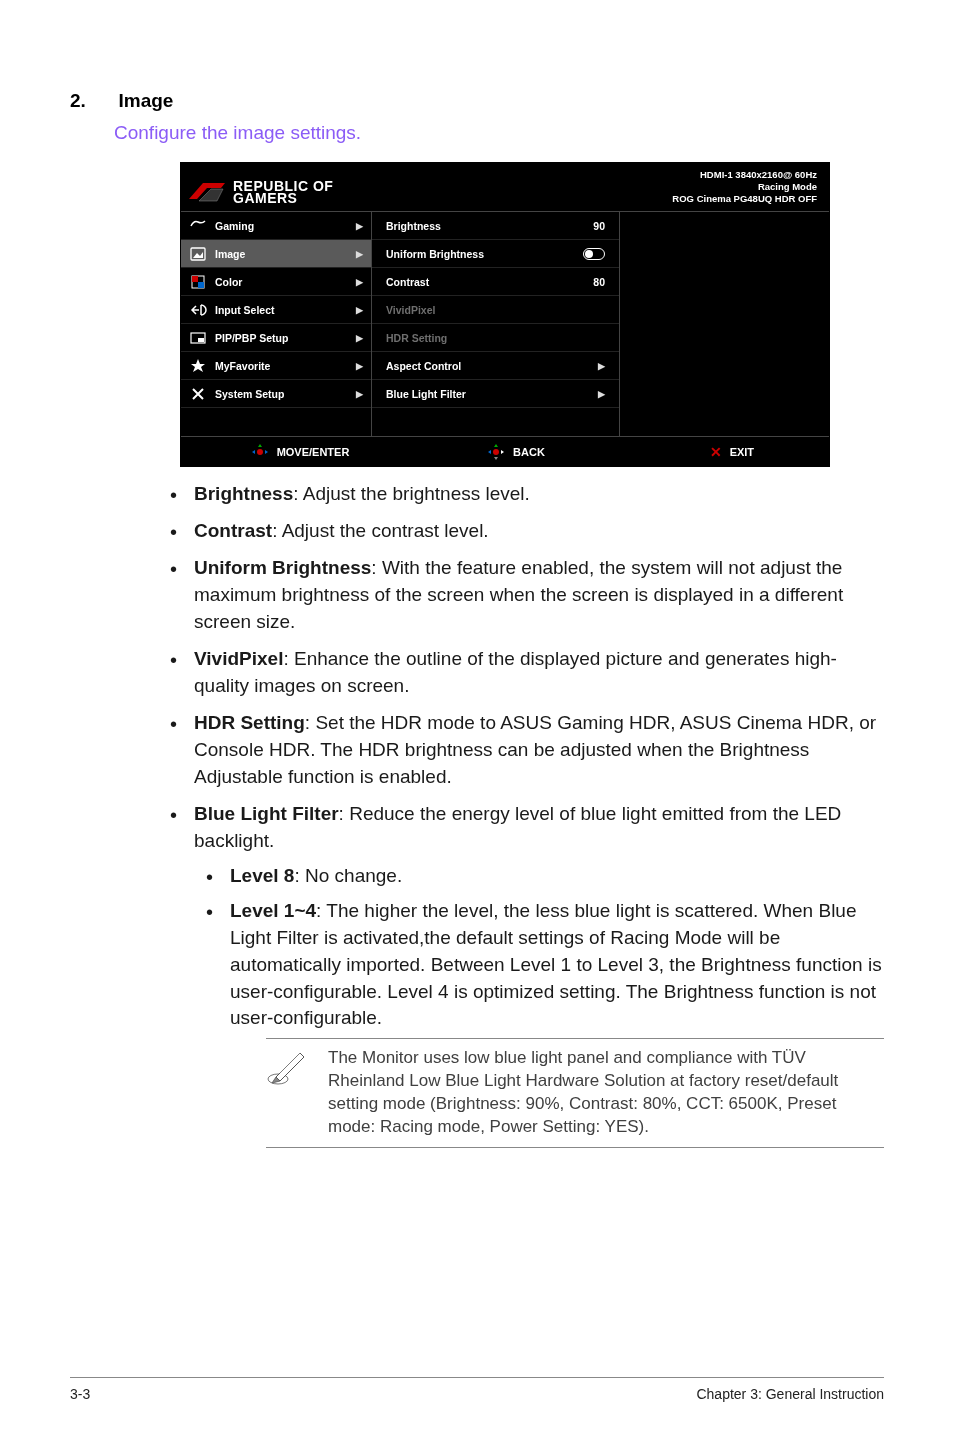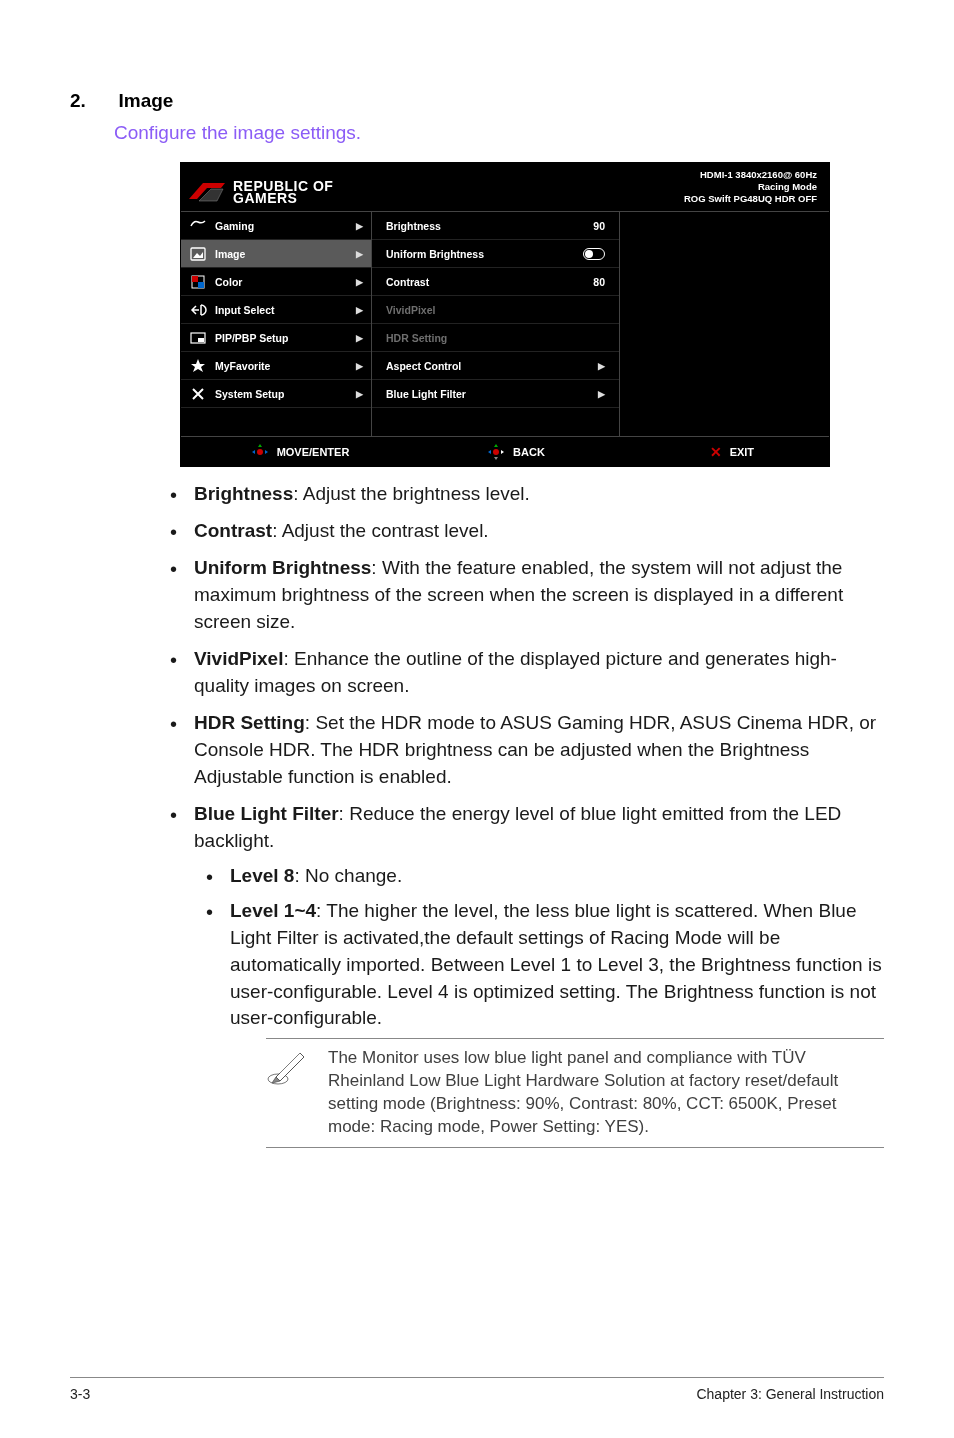--- a/index.html
+++ b/index.html
@@ -69,21 +69,21 @@
             </svg>
         </div>
         <div class="osd-brand">
           <div>REPUBLIC OF</div>
           <div>GAMERS</div>
         </div>
       </div>
       <div class="osd-status">
         <div>HDMI-1 3840x2160@ 60Hz</div>
         <div>Racing Mode</div>
-        <div>ROG Swift  PG48UQ   HDR OFF</div>
+        <div>ROG Cinema  PG48UQ   HDR OFF</div>
       </div>
     </div>
 
     <div class="osd-body">
       <div class="osd-nav">
         <div class="osd-nav-row">
           <span class="osd-nav-icon">
               <svg viewBox="0 0 18 18">
                 <path d="M2 9 Q5 3 9 5 Q13 7 16 4" stroke="#fff" stroke-width="1.5" fill="none"></path>
               </svg>

